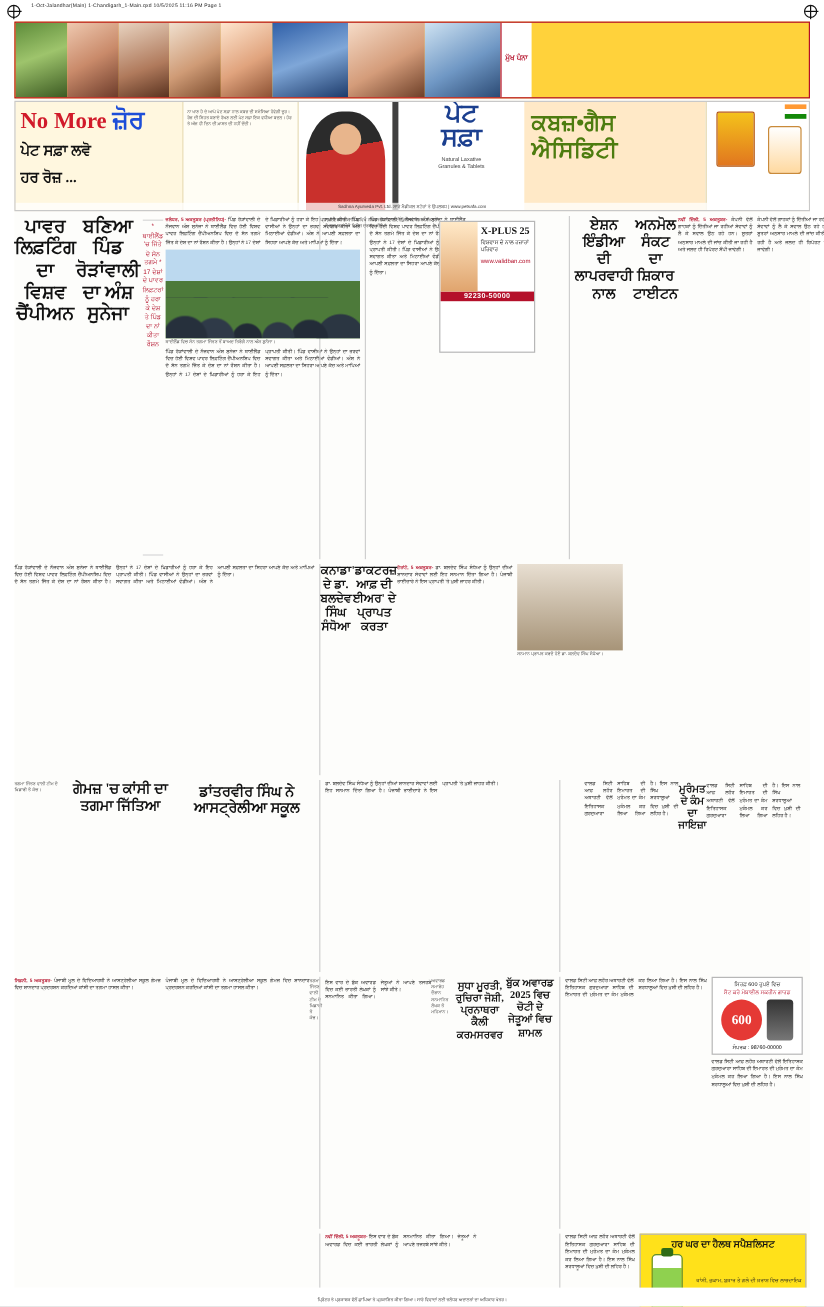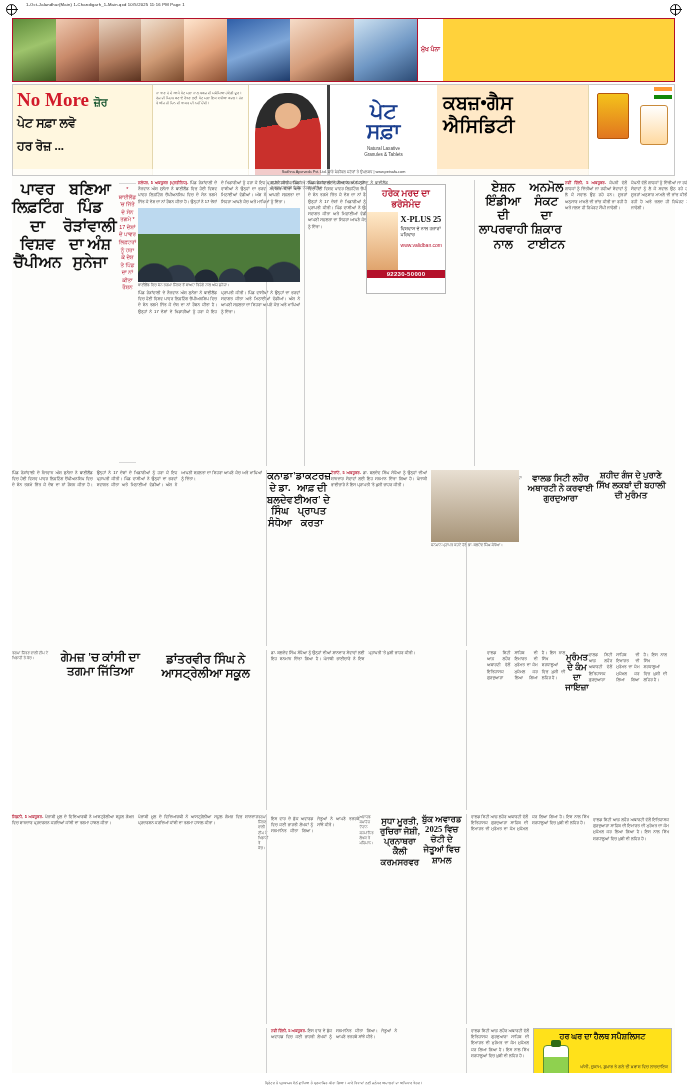--- a/index.html
+++ b/index.html
@@ -109,21 +109,21 @@
   }
   .topad .seg { position: relative; height: 100%; }
   .topad .s1 {
     width: 140px; background: #fff7df; border-right: 1px solid #e4d7ae;
     padding: 5px 4px;
   }
   .nomore {
     font-family: "Liberation Serif", serif;
     font-size: 19px; font-weight: bold; color: #d11a2a; line-height: 1;
   }
-  .nomore .pun { color: #14532d; font-size: 11px; }
+  .nomore .pun { color: #1d4ed8; font-size: 21px; }
   .adline {
     font-family: "Liberation Serif", serif;
     font-size: 12.5px; font-weight: bold; color: #111; line-height: 1.35; margin-top: 6px;
   }
   .topad .s2 {
     width: 96px; background: #fffdf4; padding: 6px 3px 3px;
     border-right: 1px solid #e4d7ae;
   }
   .microtext { font-size: 3.6px; color: #333; line-height: 1.45; }
   .topad .s3 {
@@ -135,32 +135,32 @@
     background: linear-gradient(170deg,#2b2b2b 0 38%, #c9302c 38% 100%);
     border-radius: 30px 30px 0 0 / 40px 40px 0 0;
     position: relative;
   }
   .man:after {
     content: ""; position: absolute; left: 50%; top: 10px; transform: translateX(-50%);
     width: 26px; height: 26px; border-radius: 50%; background: #e8b58c;
   }
   .topad .s4 {
     width: 110px; background: #ffffff; display: flex; flex-direction: column;
-    align-items: center; justify-content: center; border-left: 3px solid #404040;
+    align-items: center; justify-content: flex-start; border-left: 5px solid #404040;
   }
   .pet-logo {
     font-family: "Liberation Serif", serif; font-size: 21px; font-weight: bold; color: #1b3f8f;
     line-height: .95; text-align: center;
   }
   .pet-sub { font-size: 4.6px; color: #444; margin-top: 5px; text-align: center; line-height: 1.3; }
   .topad .s5 {
     flex: 1 1 auto; background: #ffe9c7; padding: 7px 6px; position: relative;
   }
   .kabaz {
-    font-family: "Liberation Serif", serif; font-size: 19px; font-weight: bold; color: #000000;
+    font-family: "Liberation Serif", serif; font-size: 19px; font-weight: bold; color: #4d7c0f;
     line-height: 1.2;
   }
   .topad .s6 {
     width: 86px; background: #fff; border-left: 1px solid #e4d7ae; position: relative;
   }
   .pack {
     position: absolute; left: 8px; top: 8px; width: 32px; height: 46px;
     background: linear-gradient(180deg,#f4c21b,#e1761f);
     border: 1px solid #b5560f; border-radius: 2px;
   }
@@ -342,21 +342,20 @@
           <div class="vline" style="width:84px; padding-left:3px;">
             <div class="body" style="height:100%;">ਪਿੰਡ ਰੋੜਾਂਵਾਲੀ ਦੇ ਨੌਜਵਾਨ ਅੰਸ਼ ਸੁਨੇਜਾ ਨੇ ਥਾਈਲੈਂਡ ਵਿਚ ਹੋਈ ਵਿਸ਼ਵ ਪਾਵਰ ਲਿਫ਼ਟਿੰਗ ਚੈਂਪੀਅਨਸ਼ਿਪ ਵਿਚ ਦੋ ਸੋਨ ਤਗਮੇ ਜਿੱਤ ਕੇ ਦੇਸ਼ ਦਾ ਨਾਂ ਰੌਸ਼ਨ ਕੀਤਾ ਹੈ। ਉਨ੍ਹਾਂ ਨੇ 17 ਦੇਸ਼ਾਂ ਦੇ ਖਿਡਾਰੀਆਂ ਨੂੰ ਹਰਾ ਕੇ ਇਹ ਪ੍ਰਾਪਤੀ ਕੀਤੀ। ਪਿੰਡ ਵਾਸੀਆਂ ਨੇ ਉਨ੍ਹਾਂ ਦਾ ਭਰਵਾਂ ਸਵਾਗਤ ਕੀਤਾ ਅਤੇ ਮਿਠਾਈਆਂ ਵੰਡੀਆਂ। ਅੰਸ਼ ਨੇ ਆਪਣੀ ਸਫ਼ਲਤਾ ਦਾ ਸਿਹਰਾ ਆਪਣੇ ਕੋਚ ਅਤੇ ਮਾਪਿਆਂ ਨੂੰ ਦਿੱਤਾ।</div>
           </div>
         </div>
       </div>
 
       <div class="col vline" style="width:196px; padding-left:4px;">
         <div class="photo ph-gold fig-people" style="height:154px;"></div>
         <div class="cap">ਸ੍ਰੀ ਦਰਬਾਰ ਸਾਹਿਬ ਵਿਖੇ ਨਤਮਸਤਕ ਹੋਣ ਲਈ ਪੁੱਜੀਆਂ ਸੰਗਤਾਂ, ਜਿਨ੍ਹਾਂ ਨੇ ਗੁਰਪੁਰਬ ਮੌਕੇ ਵਿਸ਼ੇਸ਼ ਦਰਸ਼ਨ ਕੀਤੇ।</div>
         <div class="adbox" style="margin-top:4px; height:110px;">
-          <div class="ad-title" style="font-size:9px; color:#b4102a; padding:3px 0 2px;">ਹਰੇਕ ਮਰਦ ਦਾ ਭਰੋਸੇਮੰਦ</div>
           <div style="display:flex; height:58px;">
             <div style="width:58px; background:linear-gradient(180deg,#ffe9c8,#e0a46d);"></div>
             <div style="flex:1; padding:3px;">
               <div class="mobad-title">X-PLUS 25</div>
               <div style="font-size:4.6px; line-height:1.4; margin-top:2px;">ਵਿਸ਼ਵਾਸ ਦੇ ਨਾਲ ਹਜ਼ਾਰਾਂ ਪਰਿਵਾਰ</div>
               <div style="font-size:5px; color:#b4102a; margin-top:3px;">www.validban.com</div>
             </div>
           </div>
           <div class="phone-strip">92230-50000</div>
         </div>
@@ -402,26 +401,20 @@
               <span>ਡਾ. ਬਲਦੇਵ ਸਿੰਘ ਸੰਧੋਆ ਨੂੰ ਉਨ੍ਹਾਂ ਦੀਆਂ ਸ਼ਾਨਦਾਰ ਸੇਵਾਵਾਂ ਲਈ ਇਹ ਸਨਮਾਨ ਦਿੱਤਾ ਗਿਆ ਹੈ। ਪੰਜਾਬੀ ਭਾਈਚਾਰੇ ਨੇ ਇਸ ਪ੍ਰਾਪਤੀ 'ਤੇ ਖ਼ੁਸ਼ੀ ਜ਼ਾਹਰ ਕੀਤੀ।</span>
             </div>
           </div>
           <div style="width:88px;">
             <div class="photo ph-port" style="height:72px;"></div>
             <div class="cap">ਸਨਮਾਨ ਪ੍ਰਾਪਤ ਕਰਦੇ ਹੋਏ ਡਾ. ਬਲਦੇਵ ਸਿੰਘ ਸੰਧੋਆ।</div>
           </div>
         </div>
       </div>
 
-      <div class="col vline" style="width:201px; padding-left:4px;">
-        <div class="photo ph-stone" style="height:86px;"></div>
-        <div class="cap">ਗੁਰਦੁਆਰਾ ਸ਼ਹੀਦ ਗੰਜ ਦੀ ਮੁਰੰਮਤ ਉਪਰੰਤ ਨਵੀਂ ਦਿੱਖ, ਜਿਸ ਦੀ ਬਹਾਲੀ ਦਾ ਕੰਮ ਪੂਰਾ ਕੀਤਾ ਗਿਆ।</div>
-        <div class="hl sm" style="margin-top:3px;">ਵਾਲਡ ਸਿਟੀ ਲਹੌਰ ਅਥਾਰਟੀ ਨੇ ਕਰਵਾਈ ਗੁਰਦੁਆਰਾ</div>
-        <div class="hl sm">ਸ਼ਹੀਦ ਗੰਜ ਦੇ ਪੁਰਾਣੇ ਸਿੱਖ ਲਕਬਾਂ ਦੀ ਬਹਾਲੀ ਦੀ ਮੁਰੰਮਤ</div>
-      </div>
     </div>
 
     <div class="grid" style="height:160px;">
 
       <div class="col" style="width:250px;">
         <div class="photo ph-blue fig-people" style="height:116px;"></div>
         <div class="cap">ਤਗਮਾ ਜਿੱਤਣ ਵਾਲੀ ਟੀਮ ਦੇ ਖਿਡਾਰੀ ਤੇ ਕੋਚ।</div>
         <div class="hl lg">ਗੇਮਜ਼ 'ਚ ਕਾਂਸੀ ਦਾ ਤਗਮਾ ਜਿੱਤਿਆ</div>
         <div class="hl lg" style="margin-top:2px;">ਡਾਂਤਰਵੀਰ ਸਿੰਘ ਨੇ ਆਸਟ੍ਰੇਲੀਆ ਸਕੂਲ</div>
       </div>
@@ -463,20 +456,29 @@
         <div class="hl sm" style="margin-top:2px;">ਸੁਧਾ ਮੂਰਤੀ, ਰੁਚਿਰਾ ਜੋਸ਼ੀ, ਪ੍ਰਨਾਥਰਾ ਕੈਲੀ ਕਰਮਸਰਵਰ</div>
         <div class="hl sm">ਬੁੱਕ ਅਵਾਰਡ 2025 ਵਿਚ ਚੋਟੀ ਦੇ ਜੇਤੂਆਂ ਵਿਚ ਸ਼ਾਮਲ</div>
       </div>
 
       <div class="col vline" style="width:201px; padding-left:4px;">
         <div style="display:flex; gap:4px;">
           <div style="width:118px;">
             <div class="body c2" style="height:126px;">ਵਾਲਡ ਸਿਟੀ ਆਫ਼ ਲਹੌਰ ਅਥਾਰਟੀ ਵੱਲੋਂ ਇਤਿਹਾਸਕ ਗੁਰਦੁਆਰਾ ਸਾਹਿਬ ਦੀ ਇਮਾਰਤ ਦੀ ਮੁਰੰਮਤ ਦਾ ਕੰਮ ਮੁਕੰਮਲ ਕਰ ਲਿਆ ਗਿਆ ਹੈ। ਇਸ ਨਾਲ ਸਿੱਖ ਸ਼ਰਧਾਲੂਆਂ ਵਿਚ ਖ਼ੁਸ਼ੀ ਦੀ ਲਹਿਰ ਹੈ।</div>
           </div>
           <div style="width:76px;">
+            <div class="adbox" style="padding:3px; text-align:center;">
+              <div style="font-size:4.6px; color:#111; line-height:1.3;">ਸਿਰਫ਼ 600 ਰੁਪਏ ਵਿਚ</div>
+              <div style="font-size:4.6px; color:#b4102a; line-height:1.3; margin-bottom:3px;">ਸੈਟ ਕਰੋ ਮੋਬਾਈਲ ਸਕਰੀਨ ਗਾਰਡ</div>
+              <div style="display:flex; justify-content:center; align-items:center; gap:4px;">
+                <div class="badge-600">600</div>
+                <div style="width:22px;height:34px;background:linear-gradient(180deg,#333,#777);border-radius:3px;"></div>
+              </div>
+              <div style="font-size:4.4px; margin-top:3px;">ਸੰਪਰਕ : 98760-00000</div>
+            </div>
             <div class="body" style="margin-top:3px; height:54px;">ਵਾਲਡ ਸਿਟੀ ਆਫ਼ ਲਹੌਰ ਅਥਾਰਟੀ ਵੱਲੋਂ ਇਤਿਹਾਸਕ ਗੁਰਦੁਆਰਾ ਸਾਹਿਬ ਦੀ ਇਮਾਰਤ ਦੀ ਮੁਰੰਮਤ ਦਾ ਕੰਮ ਮੁਕੰਮਲ ਕਰ ਲਿਆ ਗਿਆ ਹੈ। ਇਸ ਨਾਲ ਸਿੱਖ ਸ਼ਰਧਾਲੂਆਂ ਵਿਚ ਖ਼ੁਸ਼ੀ ਦੀ ਲਹਿਰ ਹੈ।</div>
           </div>
         </div>
       </div>
     </div>
 
     <div class="grid" style="height:146px;">
 
       <div class="col" style="width:250px;">
         <div class="photo ph-boat fig-people" style="height:122px;"></div>

